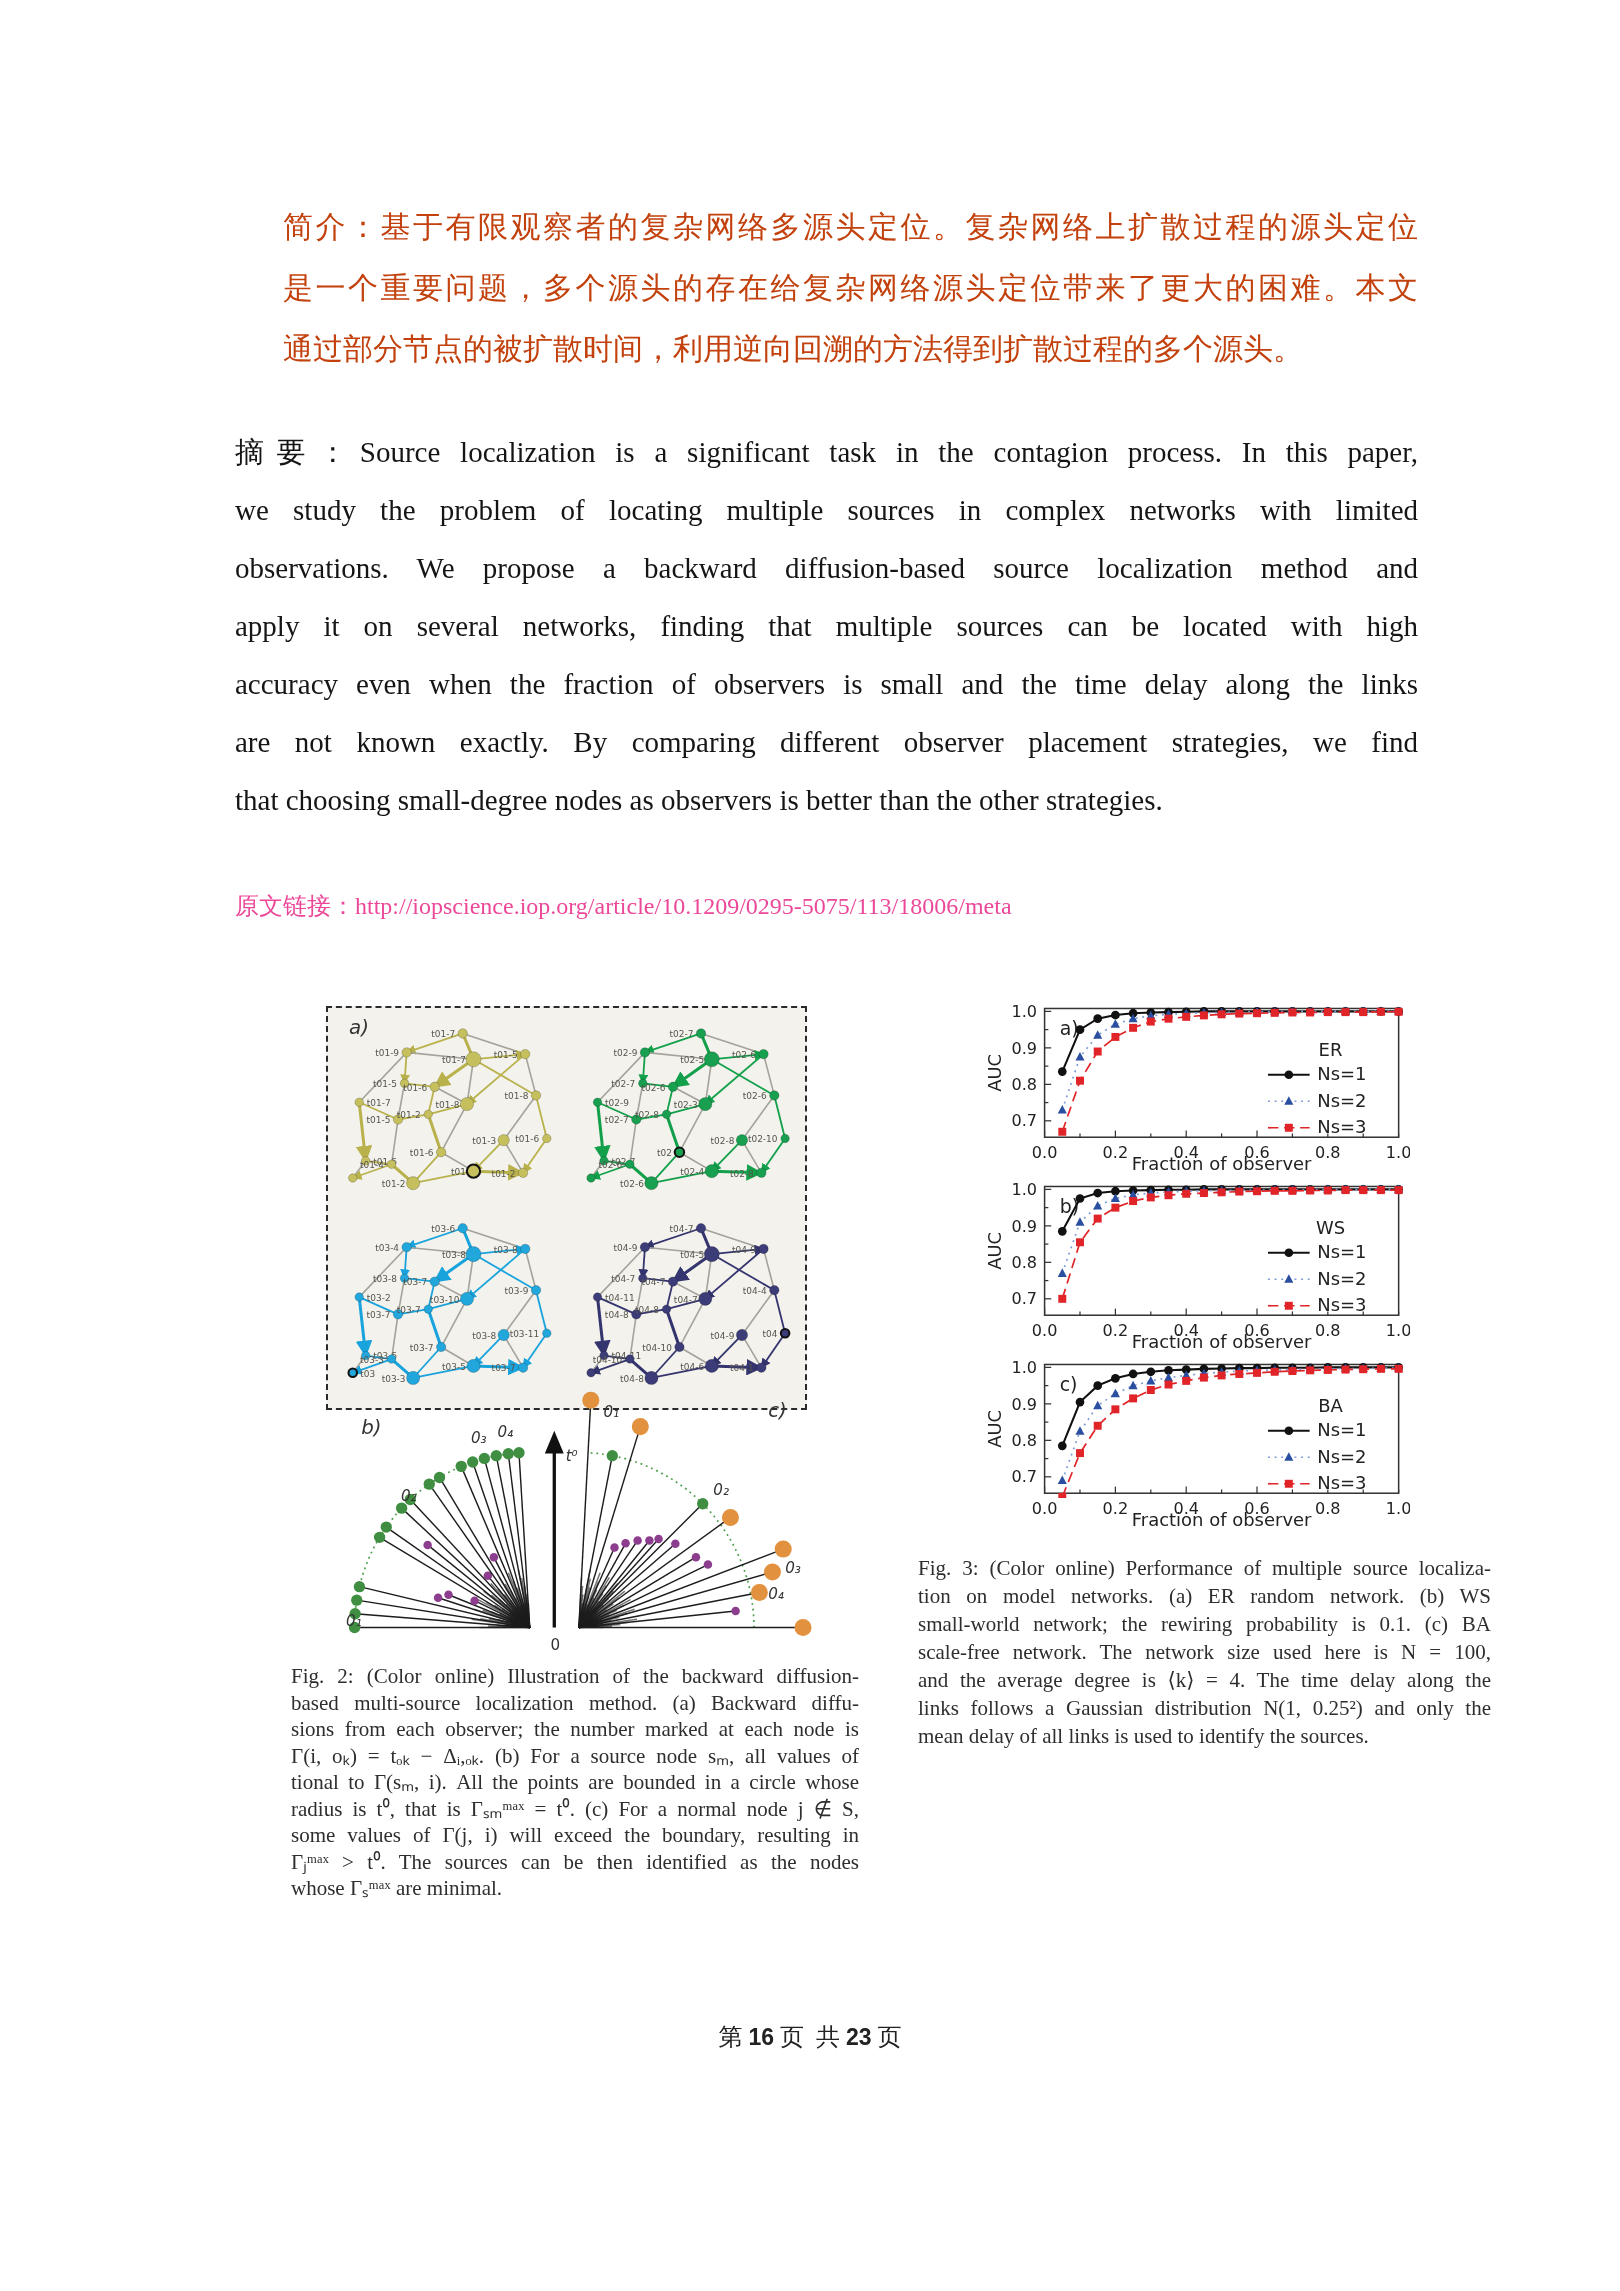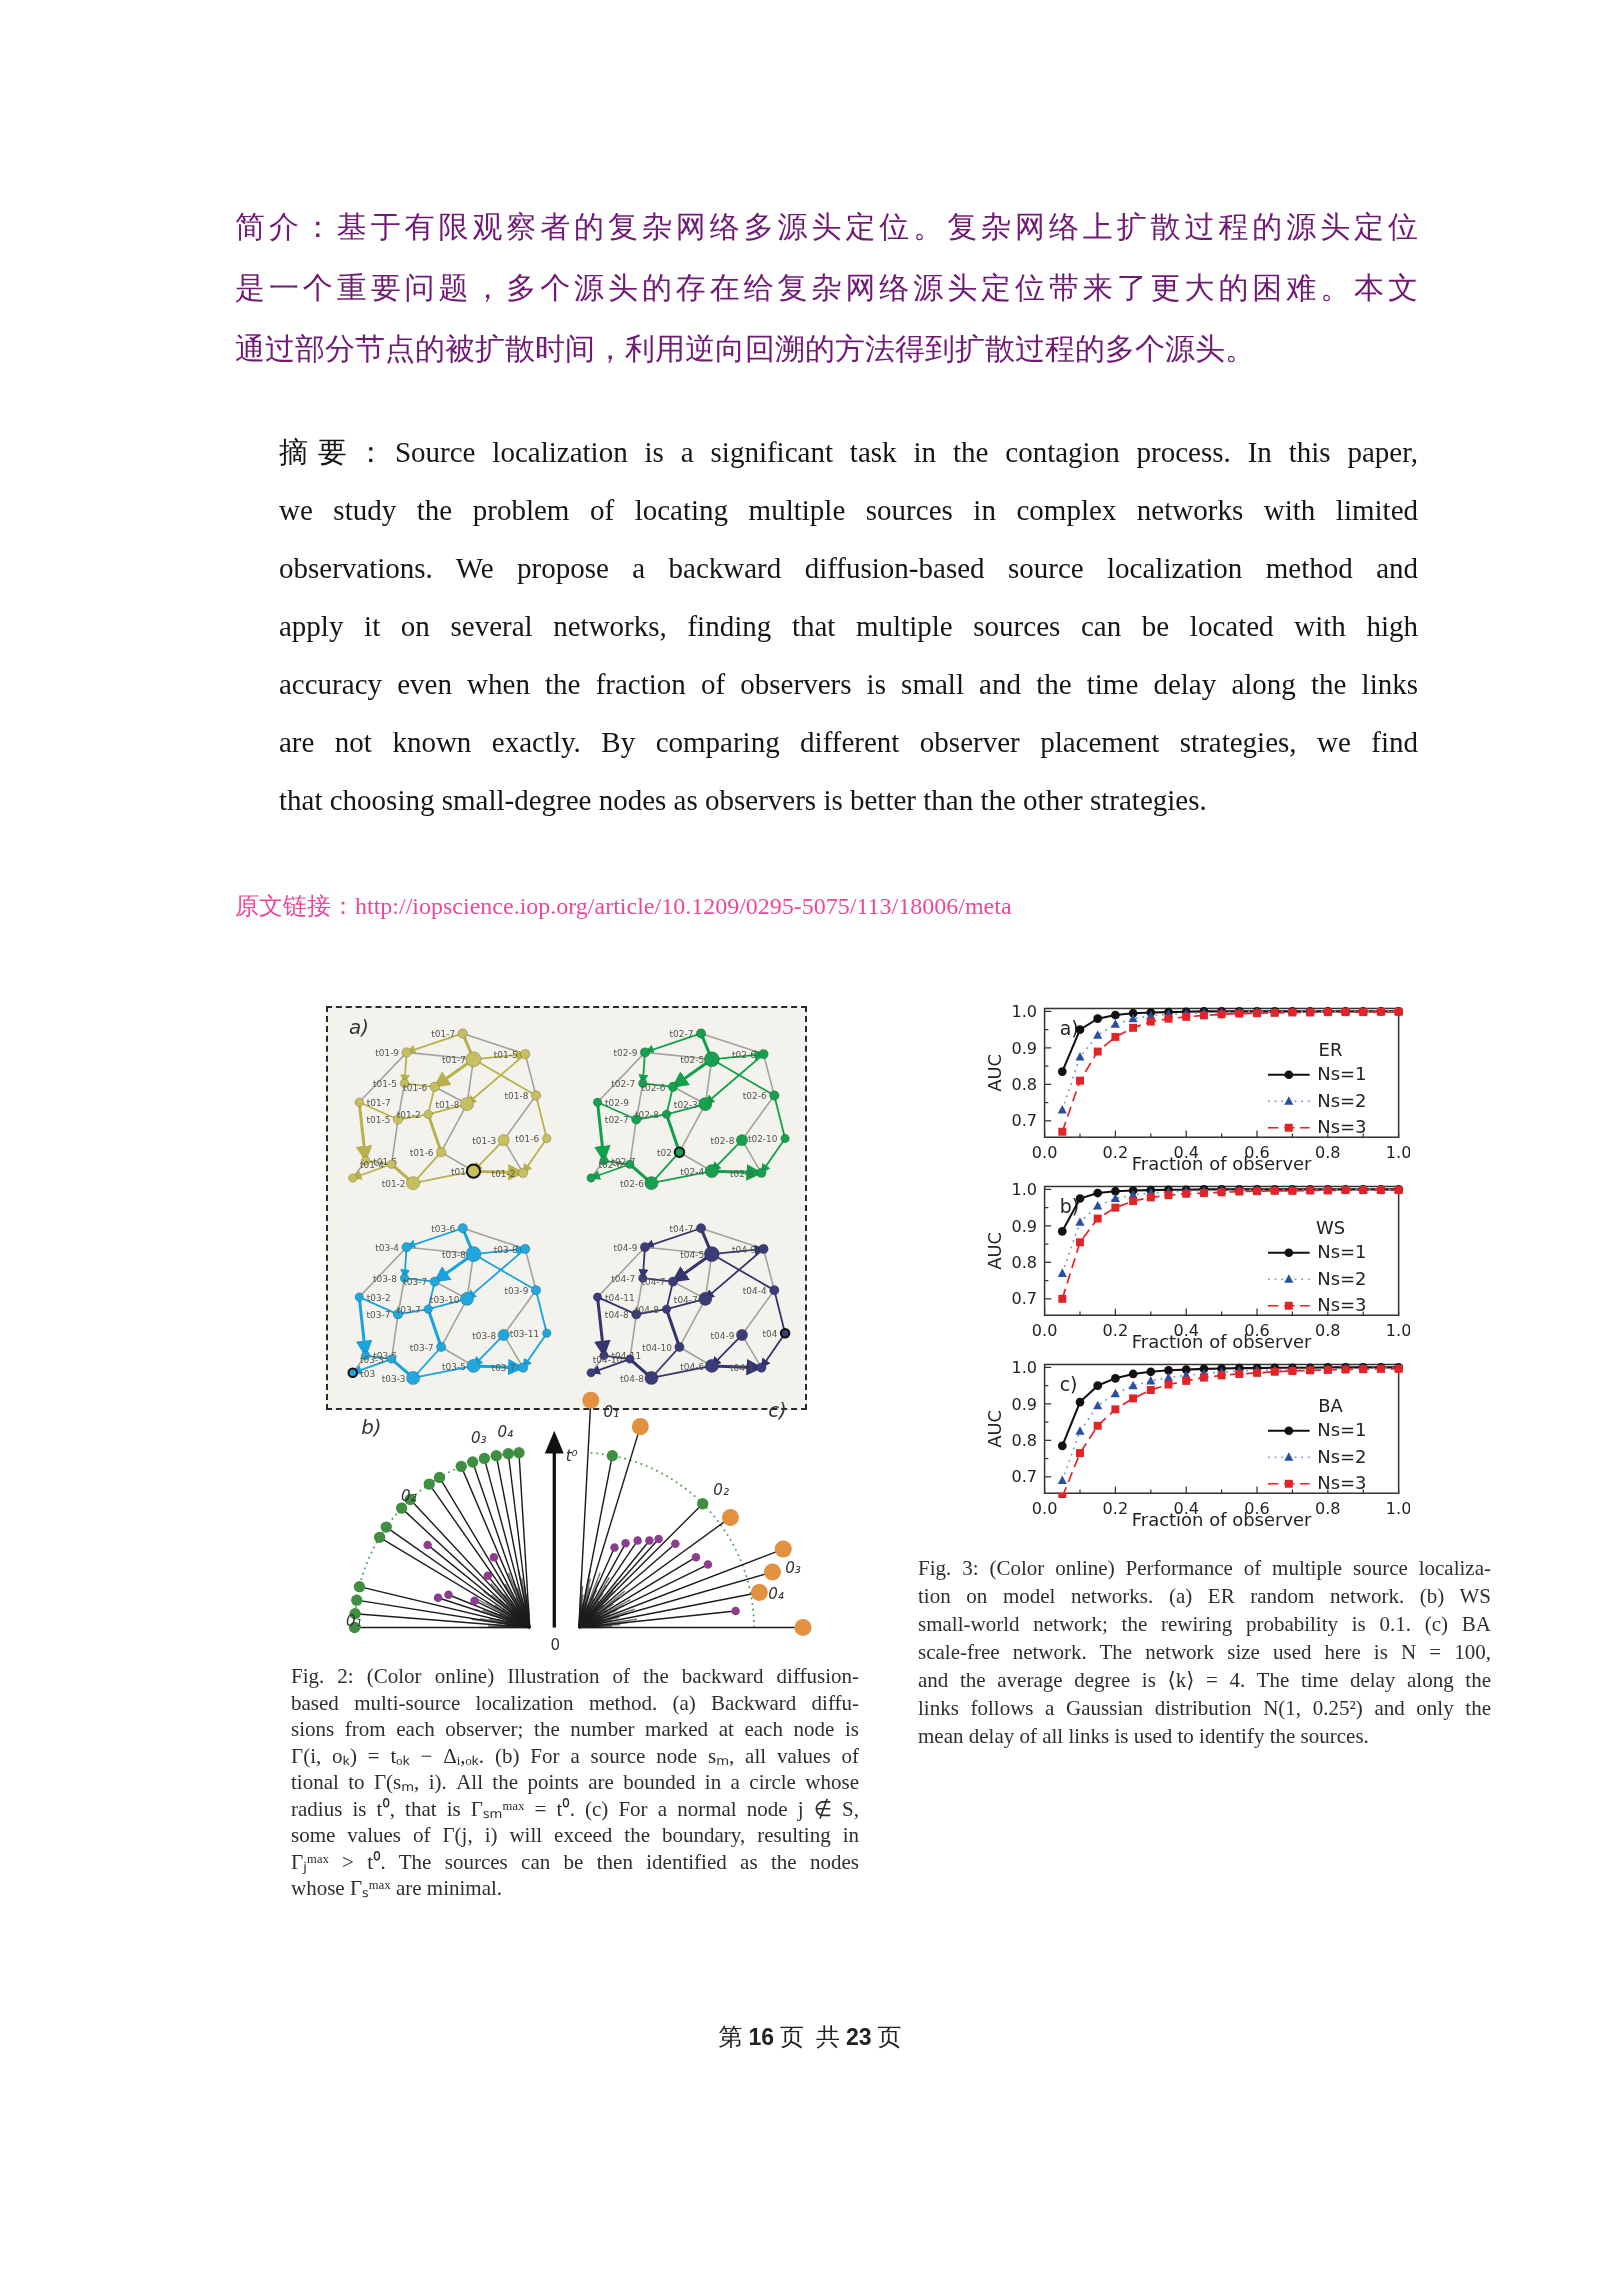--- a/index.html
+++ b/index.html
@@ -1,22 +1,22 @@
 <!DOCTYPE html>
 <html style="font-size:15px"><head>
 <meta charset="utf-8">
 <style>
   html,body{margin:0;padding:0;background:#888;}
   .page{position:relative;width:1620px;height:2291px;background:#ffffff;margin:0 auto;overflow:hidden;
         font-family:"Liberation Serif",serif;color:#111;}
   .textblock{position:absolute;left:235px;width:1183px;}
   .cjk-line{font-size:30px;line-height:61px;height:61px;text-align:justify;text-align-last:justify;
-            font-family:"Liberation Serif",serif;color:#701a75;}
+            font-family:"Liberation Serif",serif;color:#c2410c;margin-left:48px;}
   .cjk-line.last{text-align-last:left;}
-  .en-line{font-size:29px;line-height:58px;height:58px;text-align:justify;text-align-last:justify;color:#151515;margin-left:44px;}
+  .en-line{font-size:29px;line-height:58px;height:58px;text-align:justify;text-align-last:justify;color:#151515;}
   .en-line.last{text-align-last:left;}
   .link-line{font-size:24px;line-height:57px;color:#ec4899;}
   .fig2-box{position:absolute;left:326px;top:1006px;width:477px;height:400px;background:#f3f2ed;
             border:2.8px dashed #2a2a2a;}
   .caption{position:absolute;font-size:21px;color:#2e2e2e;}
   .cap-line{line-height:26.5px;height:26.5px;text-align:justify;text-align-last:justify;white-space:nowrap;}
   .cap-line.j{white-space:normal;}
   .cap-line.last{text-align-last:left;}
   .footer{position:absolute;left:0;right:0;top:2021px;text-align:center;font-size:24px;color:#222;
           font-family:"Liberation Serif",serif;}

